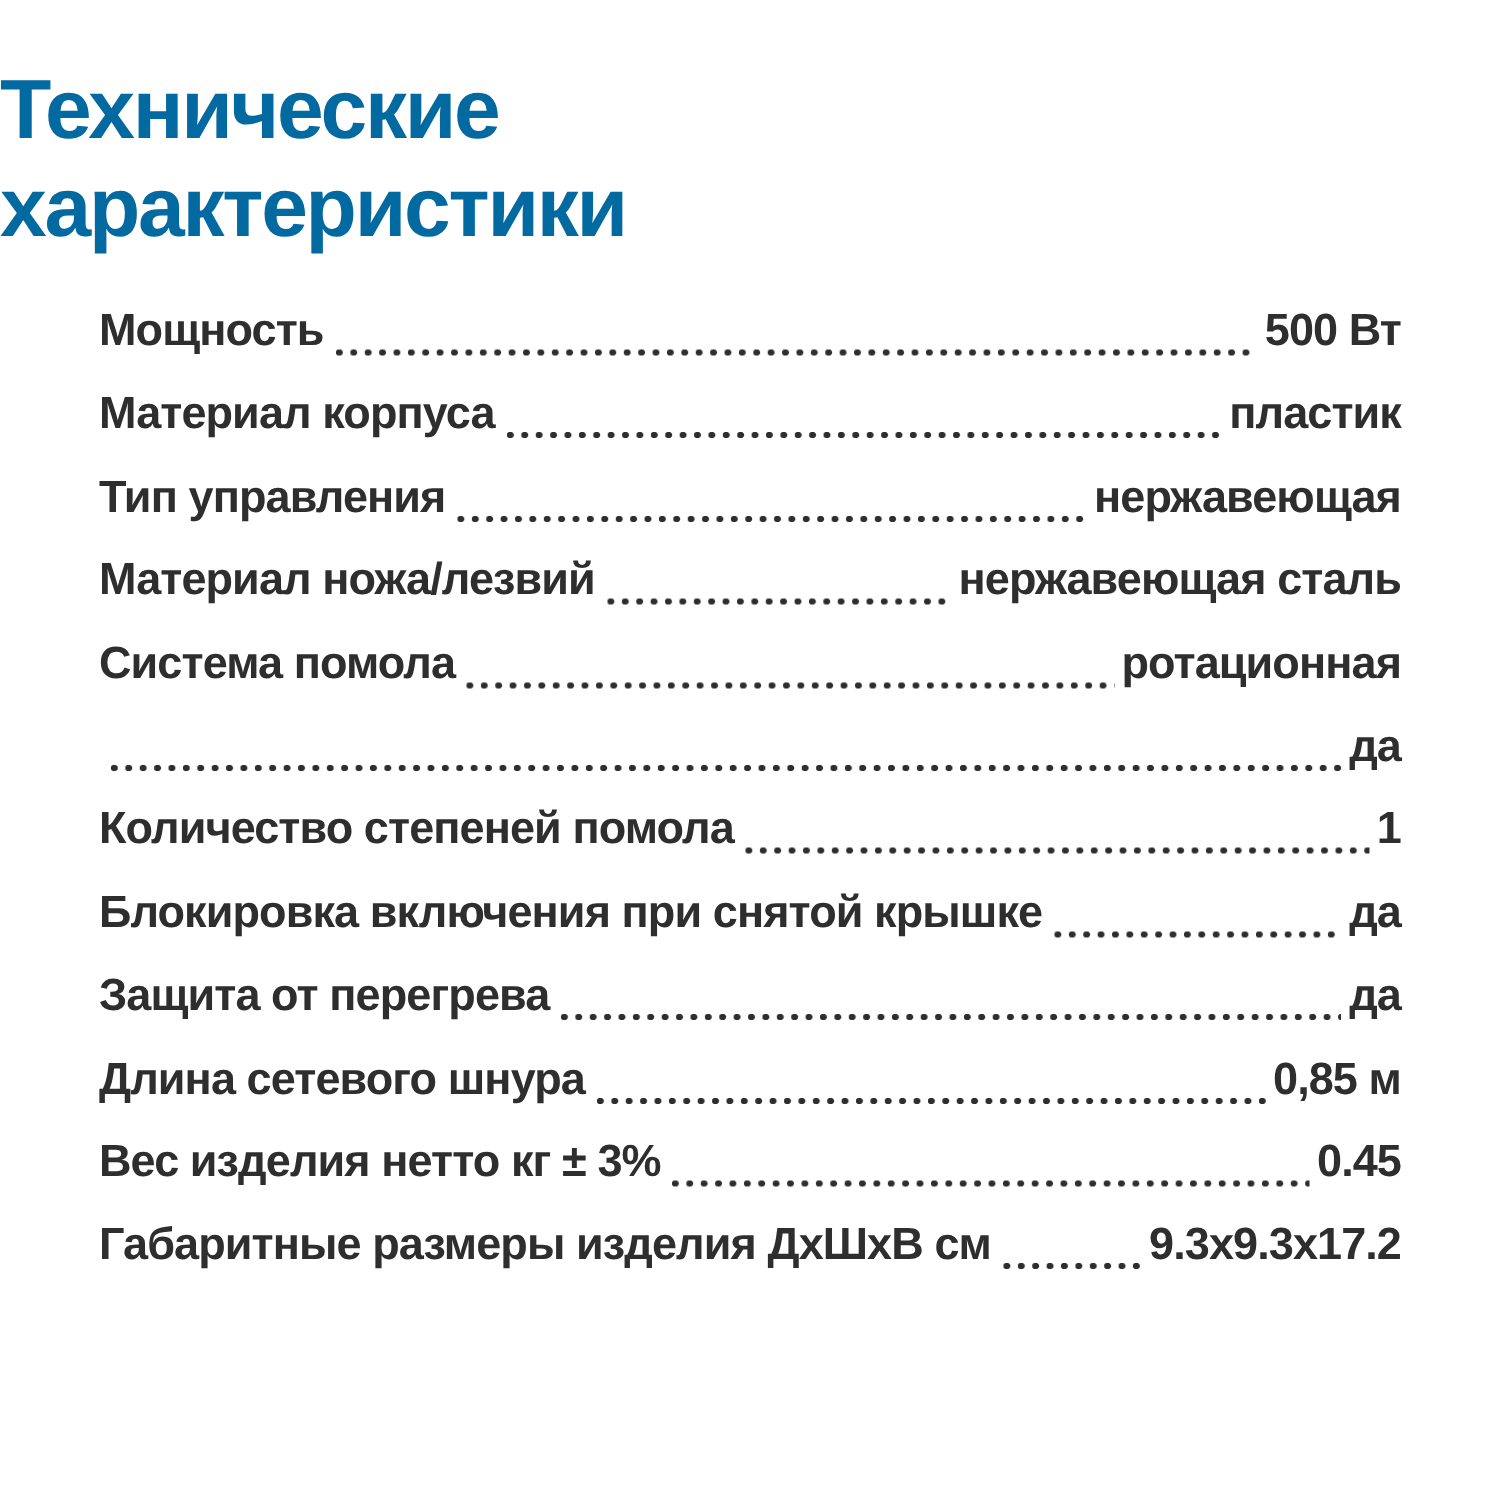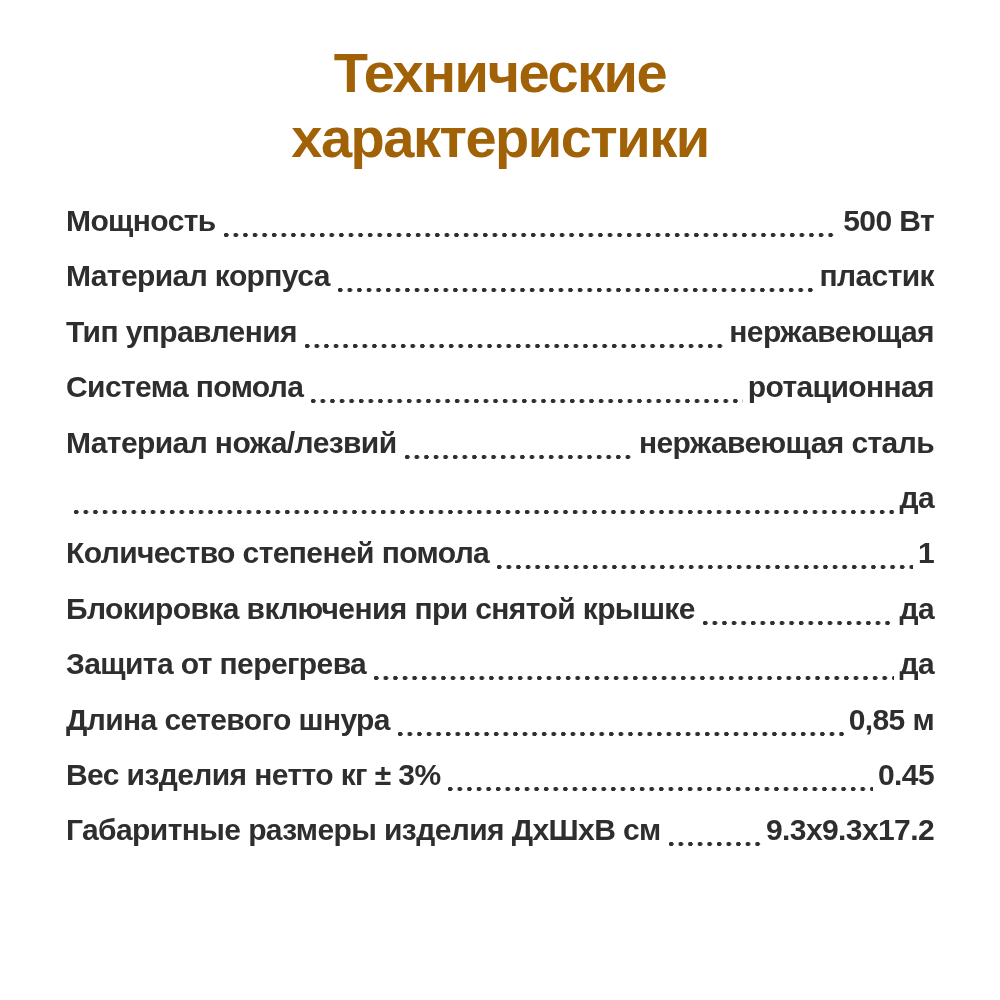--- a/index.html
+++ b/index.html
@@ -11,26 +11,25 @@
     width: 1000px;
     height: 1000px;
     overflow: hidden;
     font-family: "Liberation Sans", "DejaVu Sans", sans-serif;
     font-stretch: condensed;
     color: #2e2e2e;
   }
   .page-title {
     margin: 0;
     padding-top: 40px;
-    text-align: center;
     font-size: 56px;
     line-height: 65px;
     font-weight: 700;
     letter-spacing: -1.5px;
-    color: #a16207;
+    color: #0369a1;
   }
   .spec-list {
     margin: 28px 66px 0 66px;
   }
   .row {
     display: flex;
     align-items: flex-start;
     height: 55.4px;
   }
   .label, .value {
@@ -69,29 +68,29 @@
     <span class="value">пластик</span>
   </div>
 
   <div class="row">
     <span class="label">Тип управления</span>
     <span class="leader"></span>
     <span class="value">нержавеющая</span>
   </div>
 
   <div class="row">
+    <span class="label">Материал ножа/лезвий</span>
+    <span class="leader"></span>
+    <span class="value">нержавеющая сталь</span>
+  </div>
+
+  <div class="row">
     <span class="label">Система помола</span>
     <span class="leader"></span>
     <span class="value">ротационная</span>
-  </div>
-
-  <div class="row">
-    <span class="label">Материал ножа/лезвий</span>
-    <span class="leader"></span>
-    <span class="value">нержавеющая сталь</span>
   </div>
 
   <div class="row">
     <span class="leader"></span>
     <span class="value">да</span>
   </div>
 
 
   <div class="row">
     <span class="label">Количество степеней помола</span>

